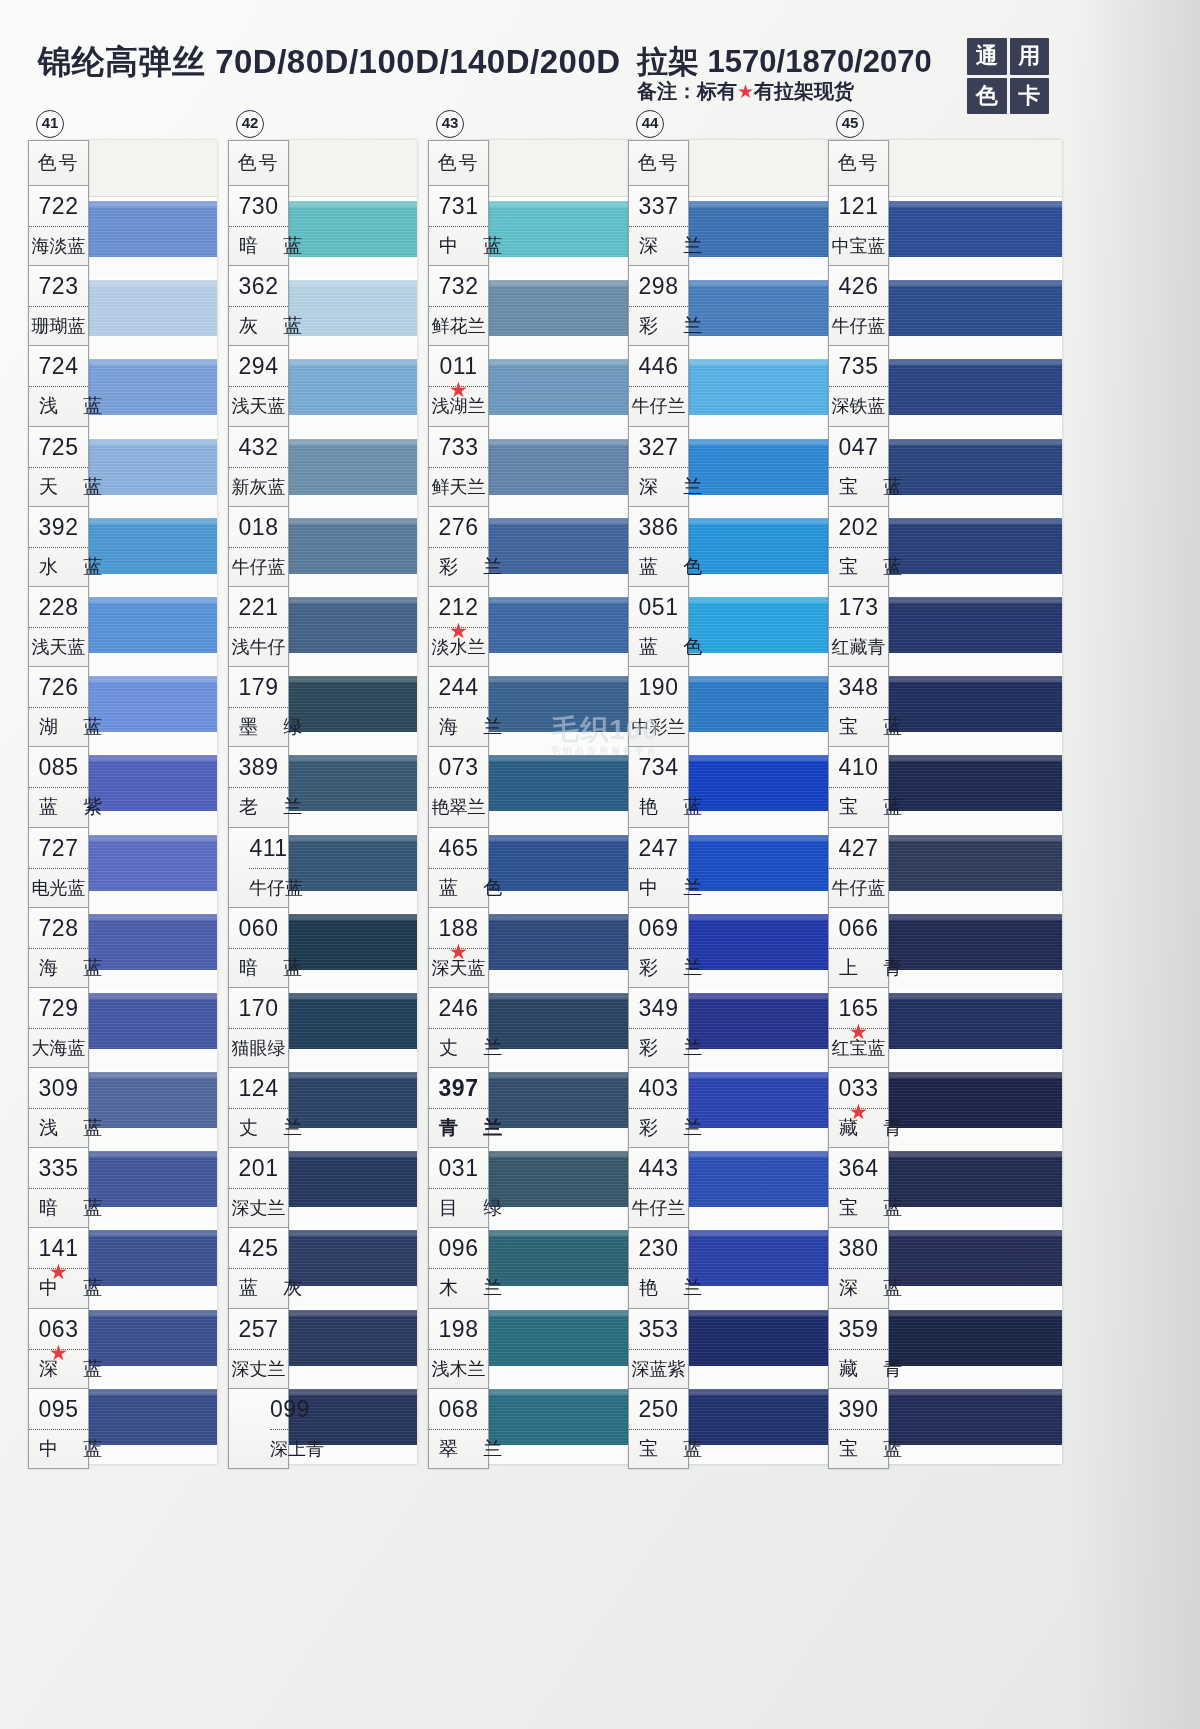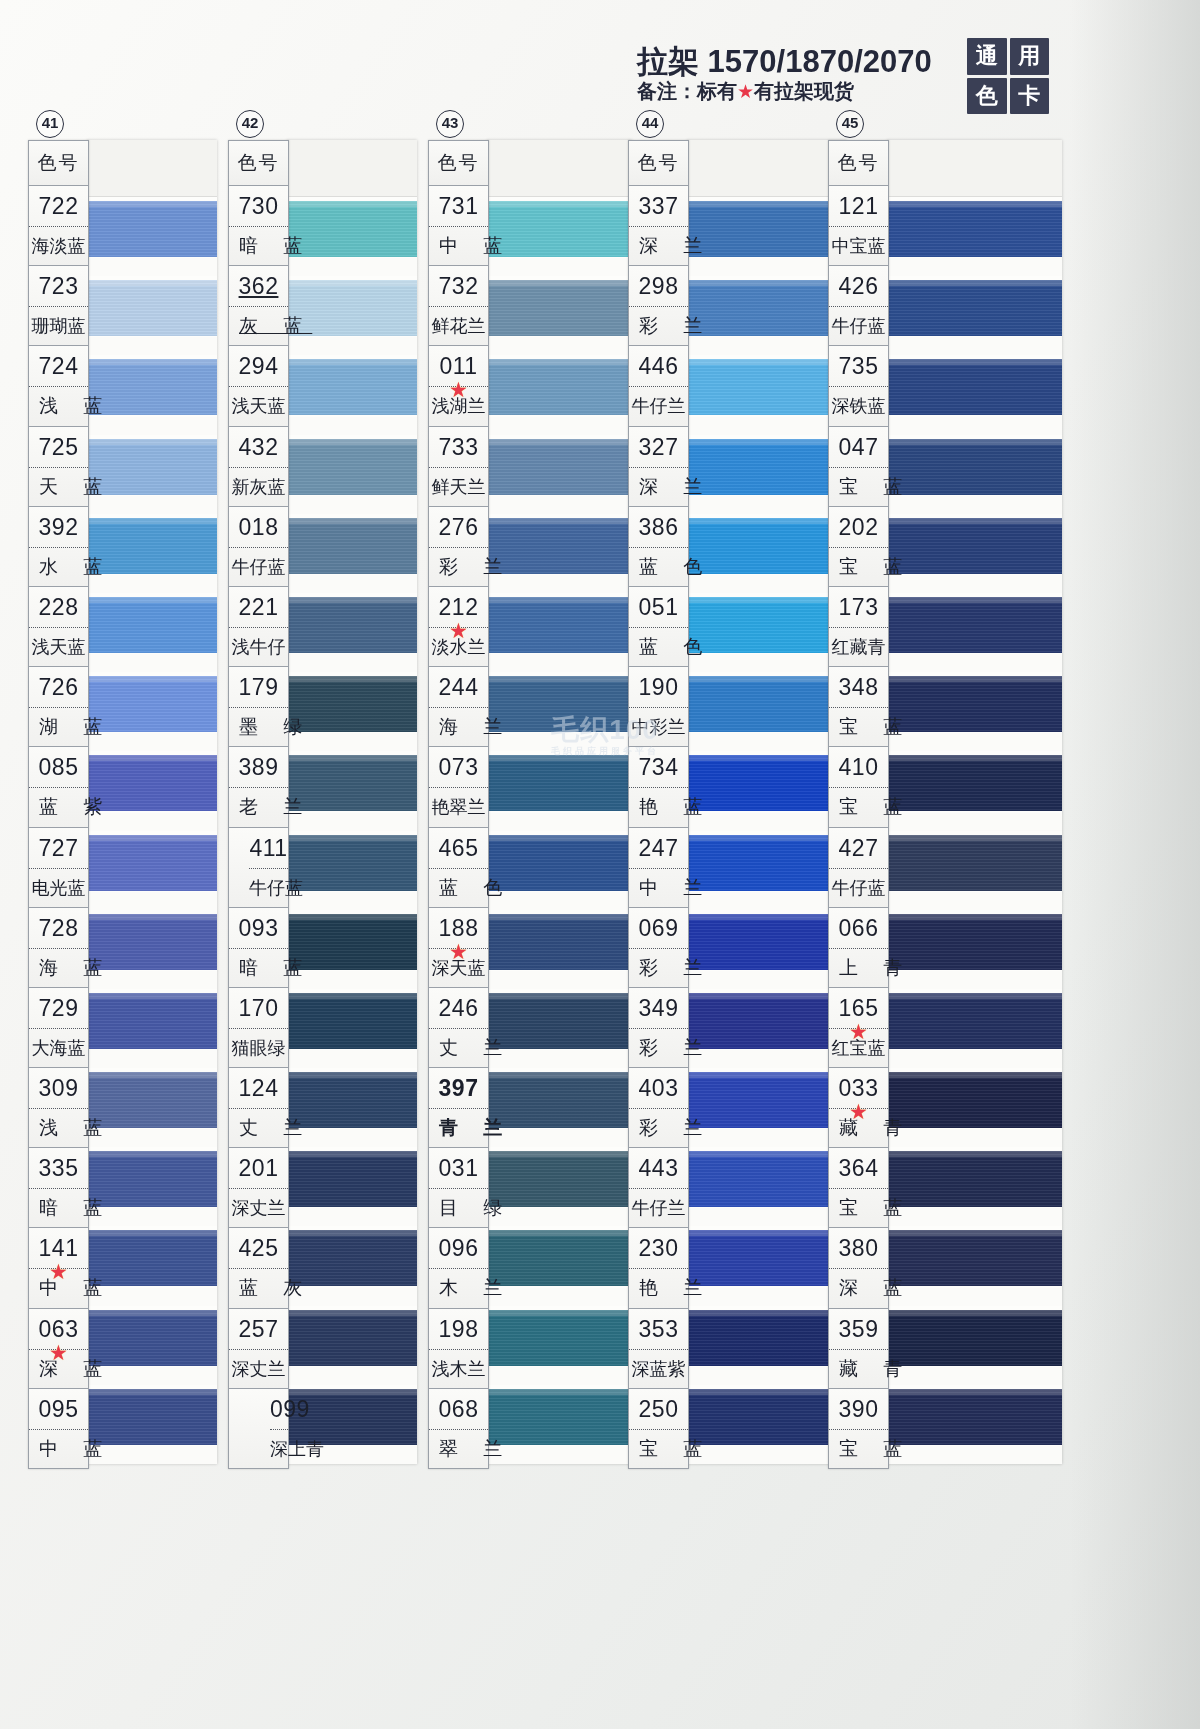--- a/index.html
+++ b/index.html
@@ -123,20 +123,21 @@
   }
   #wm .l1{font-size:28px;letter-spacing:1px;line-height:30px;color:#d2dce7;}
   #wm .l2{font-size:9px;letter-spacing:3px;color:#d2dce7;}
 </style>
 </head>
 <body>
 
 <div id="paper">
 
   <div id="header">
+    <div class="h-title">锦纶高弹丝 70D/80D/100D/140D/200D</div>
     <div class="h-sub1">拉架 1570/1870/2070</div>
     <div class="h-sub2">
       <span>备注：标有</span><span class="star">★</span><span>有拉架现货</span>
     </div>
     <div id="stamp">
       <div>通</div>
       <div>用</div>
       <div>色</div>
       <div>卡</div>
     </div>
@@ -382,21 +383,21 @@
             <div class="top-hl"></div>
             <div class="gap"></div>
           </div>
         </div>
         <div class="labels">
           <div class="hdr">色号</div>
           <div class="cell" style="height: 79.2px;">
             <div class="code">730</div>
             <div class="nm sp">暗 蓝</div>
           </div>
-          <div class="cell" style="height: 79.2px; text-decoration: underline;">
+          <div class="cell" style="height: 79.2px;">
             <div class="code">362</div>
             <div class="nm sp">灰 蓝</div>
           </div>
           <div class="cell" style="height: 79.2px;">
             <div class="code">294</div>
             <div class="nm n3">浅天蓝</div>
           </div>
           <div class="cell" style="height: 79.2px;">
             <div class="code">432</div>
             <div class="nm n3">新灰蓝</div>
@@ -415,21 +416,21 @@
           </div>
           <div class="cell" style="height: 79.2px;">
             <div class="code">389</div>
             <div class="nm sp">老 兰</div>
           </div>
           <div class="cell" style="height: 79.2px; padding-left: 20px;">
             <div class="code">411</div>
             <div class="nm n3">牛仔蓝</div>
           </div>
           <div class="cell" style="height: 79.2px;">
-            <div class="code">093</div>
+            <div class="code">060</div>
             <div class="nm sp">暗 蓝</div>
           </div>
           <div class="cell" style="height: 79.2px;">
             <div class="code">170</div>
             <div class="nm n3">猫眼绿</div>
           </div>
           <div class="cell" style="height: 79.2px;">
             <div class="code">124</div>
             <div class="nm sp">丈 兰</div>
           </div>

